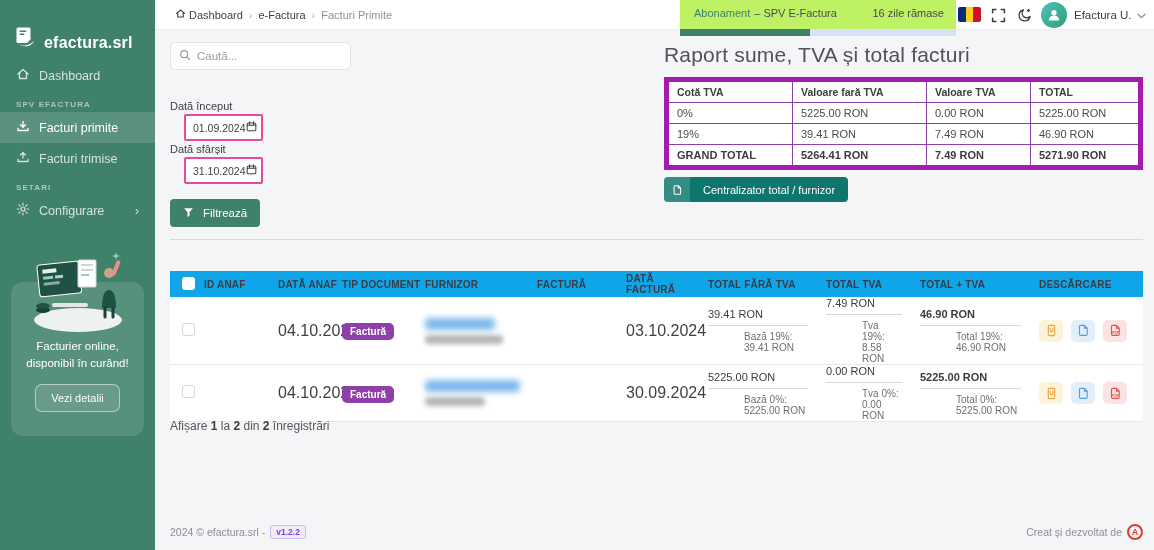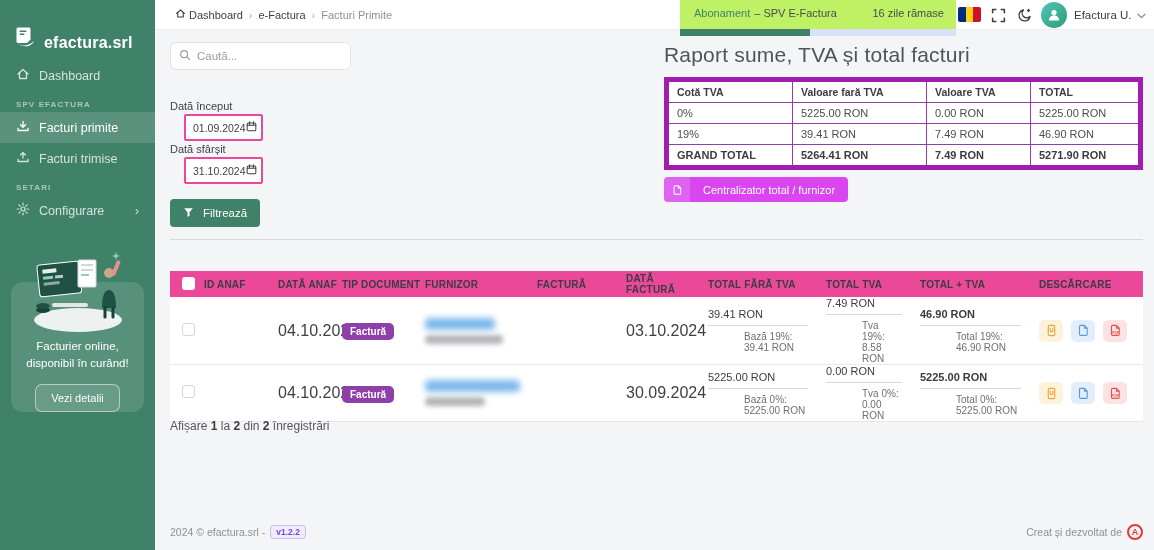--- a/index.html
+++ b/index.html
@@ -9,21 +9,21 @@
 
   
   .sidebar { width:155px; flex-shrink:0; background:#3F8169; color:#fff; position:relative; }
   .logo-row { display:flex; align-items:flex-end; gap:7px; padding:26px 10px 8px 13px; }
   .logo-text { font-size:16px; font-weight:700; letter-spacing:.2px; color:#fff; }
   .side-item { display:flex; align-items:center; gap:9px; padding:7px 16px; font-size:12.5px; color:rgba(255,255,255,.78); cursor:pointer; }
   .side-item svg { flex-shrink:0; }
   .side-item.active { background:rgba(255,255,255,.14); color:#fff; }
   .side-section { padding:9px 16px 3px; font-size:8px; font-weight:700; letter-spacing:1.1px; color:rgba(255,255,255,.55); }
   .side-chevron { margin-left:auto; font-size:12px; color:rgba(255,255,255,.75); }
-  .promo { position:relative; margin:56px 11px 0; background:rgba(255,255,255,.13); border-radius:12px; padding:56px 10px 0; text-align:center; }
+  .promo { position:relative; margin:56px 11px 0; background:rgba(255,255,255,.13); border-radius:12px; padding:56px 10px 24px; text-align:center; }
   .promo-illu { position:absolute; top:-34px; left:50%; transform:translateX(-50%); }
   .promo-text { font-size:11.5px; line-height:1.5; color:#fff; }
   .promo-btn { margin-top:11px; display:inline-block; padding:7px 15px; font-size:11px; color:#fff; background:rgba(255,255,255,.10); border:1px solid rgba(255,255,255,.5); border-radius:7px; cursor:pointer; font-family:inherit; }
 
   
   .main { flex:1; position:relative; background:#f4f5f6; }
   .topbar { position:absolute; top:0; left:0; right:0; height:30px; background:#fff; border-bottom:1px solid #ededef; z-index:2; }
   .breadcrumb { position:absolute; left:20px; top:8px; display:flex; align-items:center; gap:6px; font-size:11px; color:#3d3d46; z-index:4; }
   .crumb { display:flex; align-items:center; gap:3px; }
   .crumb-sep { color:#b0b0b8; font-size:11px; }
@@ -51,30 +51,30 @@
   .dfield { position:absolute; left:29px; width:79px; height:27px; background:#fff; border:2px solid #ec4899; border-radius:2px; display:flex; align-items:center; justify-content:space-between; padding:0 7px; font-size:10.5px; color:#3f3f46; cursor:pointer; }
   .filter-btn { position:absolute; left:15px; top:169px; height:28px; display:inline-flex; align-items:center; gap:9px; padding:0 13px; background:#3F8169; border:none; border-radius:4px; color:#fff; font-size:11.5px; font-family:inherit; cursor:pointer; }
 
   
   .page-title { position:absolute; left:509px; top:13px; font-size:21px; font-weight:500; color:#52525b; letter-spacing:.2px; }
   .sum-table { position:absolute; left:509px; top:47px; width:479px; border-collapse:collapse; background:#fff; border:5px solid #a21caf; }
   .sum-table th, .sum-table td { border:1px solid #8E3FA8; text-align:left; padding:4px 8px; }
   .sum-table th { font-size:10.5px; color:#3b3b42; }
   .sum-table td { font-size:11px; color:#4a4a52; }
   .sum-table tr.grand td { font-weight:700; color:#3b3b42; }
-  .centralizator-btn { position:absolute; left:509px; top:147px; height:25px; display:inline-flex; align-items:stretch; background:#d946ef; border:none; border-radius:4px; overflow:hidden; color:#fff; cursor:pointer; font-family:inherit; padding:0; }
+  .centralizator-btn { position:absolute; left:509px; top:147px; height:25px; display:inline-flex; align-items:stretch; background:#0f766e; border:none; border-radius:4px; overflow:hidden; color:#fff; cursor:pointer; font-family:inherit; padding:0; }
   .centralizator-icon { width:26px; background:rgba(255,255,255,.16); display:flex; align-items:center; justify-content:center; }
   .centralizator-label { display:flex; align-items:center; padding:0 13px; font-size:11px; }
 
   .divider { position:absolute; left:15px; top:209px; width:973px; border-top:1px solid #d9d9dc; }
 
   
   .inv-table { position:absolute; left:15px; top:241px; width:973px; }
   .grid-row { display:grid; grid-template-columns:30px 74px 64px 83px 112px 89px 82px 118px 94px 119px 1fr; }
-  .inv-head { background:#ec4899; height:26px; align-items:center; font-size:10px; font-weight:700; color:#3c3c44; letter-spacing:.2px; }
+  .inv-head { background:#0ea5e9; height:26px; align-items:center; font-size:10px; font-weight:700; color:#3c3c44; letter-spacing:.2px; }
   .inv-head > div { padding-left:4px; }
   .inv-row { background:#fff; border-bottom:1px solid #e8e8ea; min-height:55px; align-items:center; }
   .inv-row > div { padding-left:4px; }
   .cb { width:13px; height:13px; border-radius:3px; background:#fff; display:inline-block; cursor:pointer; }
   .cb-head { margin-left:8px; }
   .cb-row { margin-left:8px; border:1px solid #d5d5da; }
   .cell-date { font-size:16px; color:#3f3f46; }
   .badge { display:inline-block; background:#8E3FA8; color:#fff; font-size:10px; font-weight:700; padding:3px 8px; border-radius:5px; }
   .pill { border-radius:4px; }
   .pill-id { width:66px; height:11px; background:#ababaf; filter:blur(3px); }

